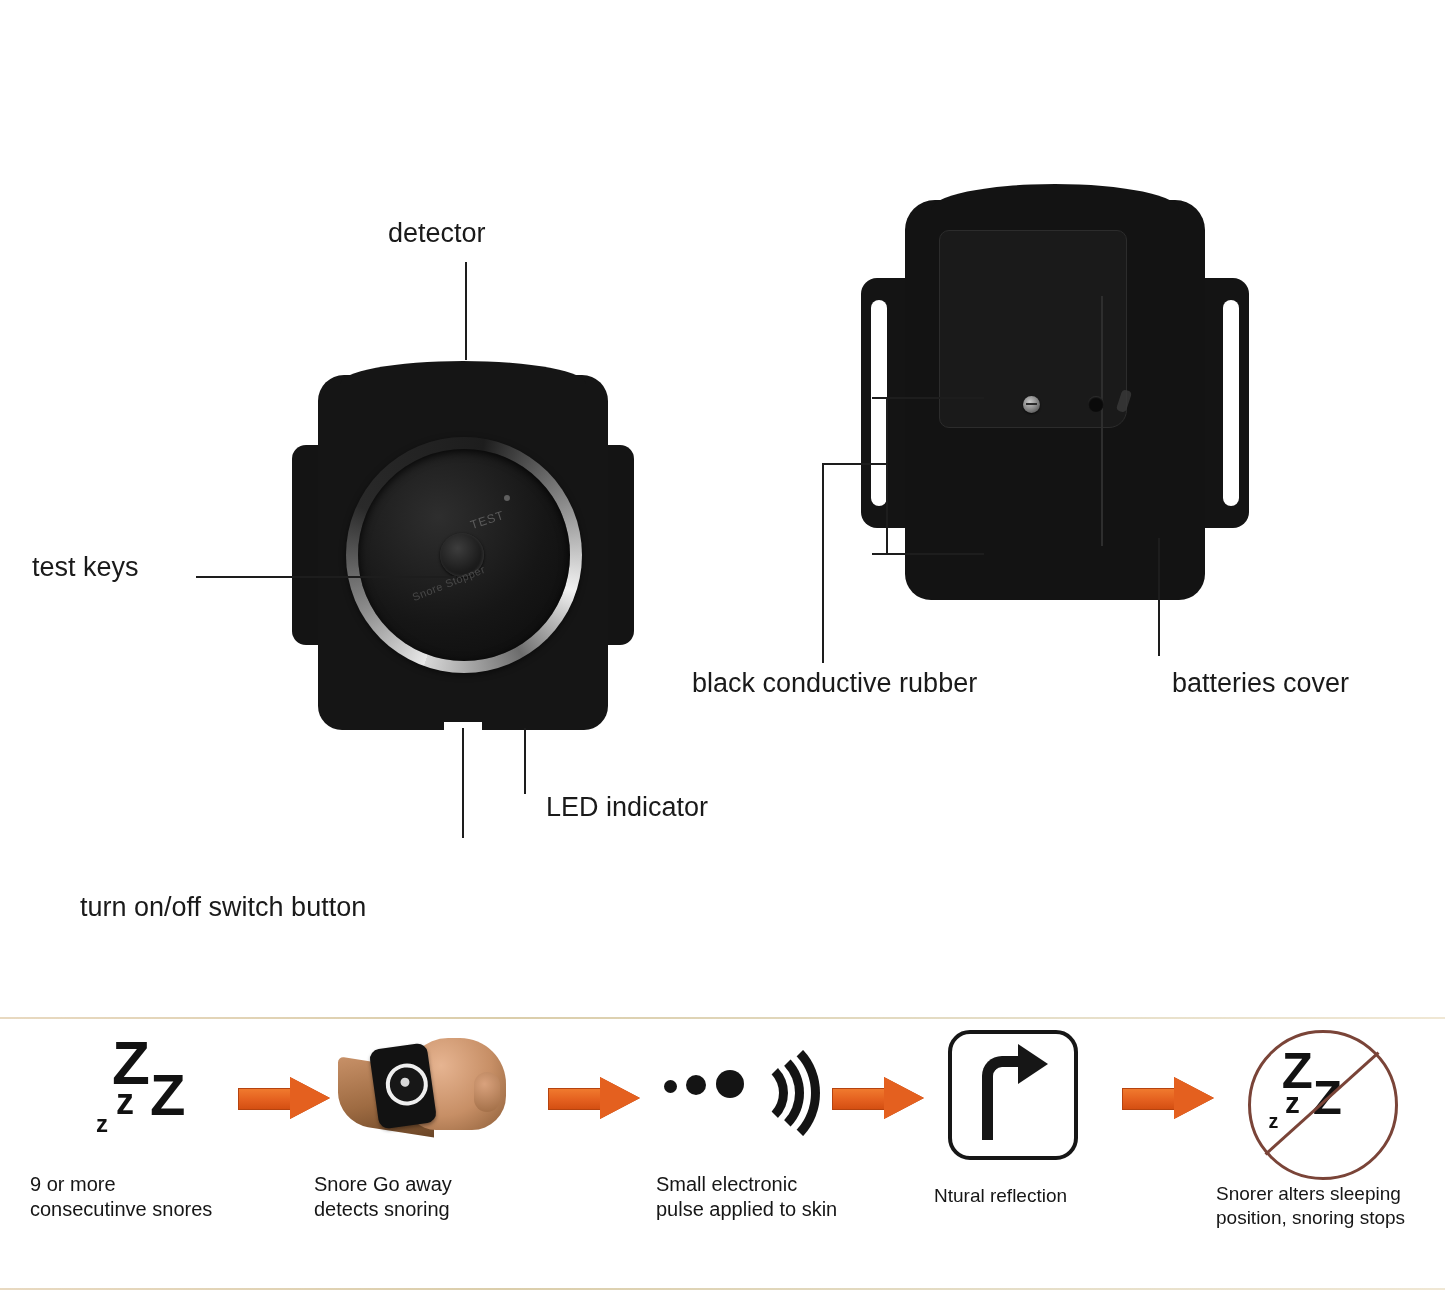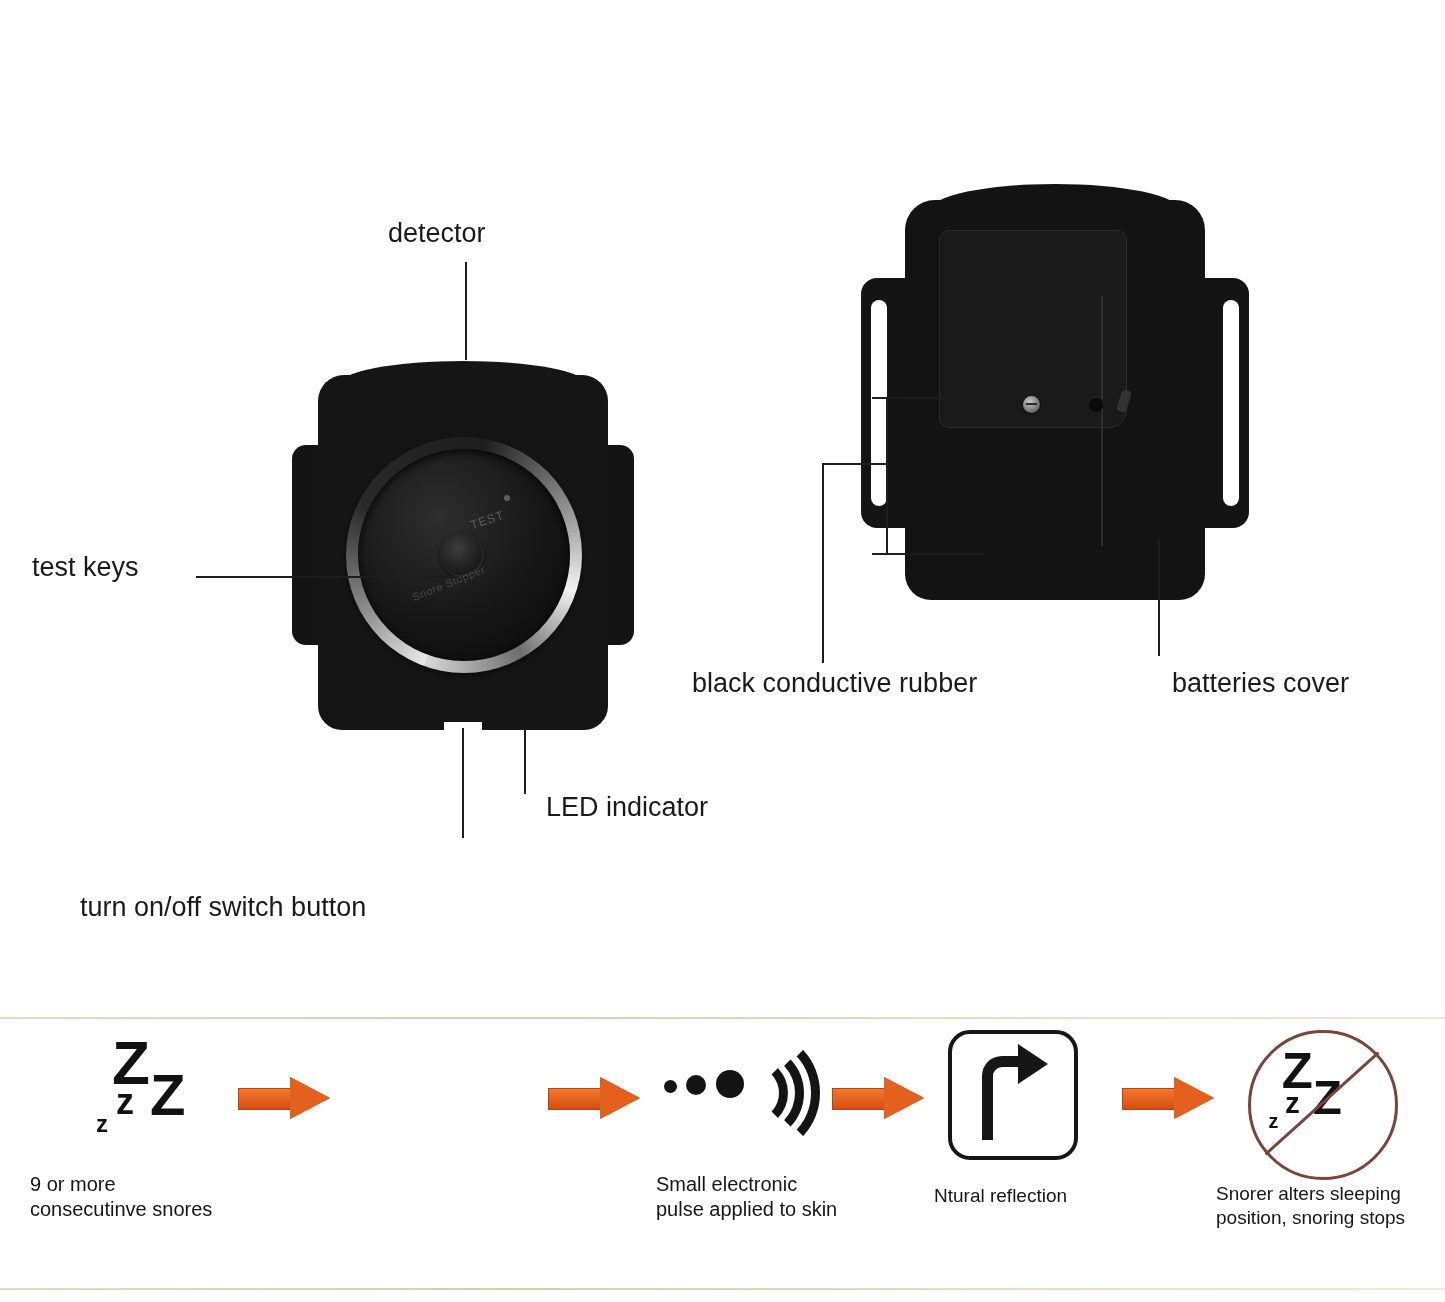--- a/index.html
+++ b/index.html
@@ -324,20 +324,35 @@
 consecutinve snores</div>
     </div>
 
     <div class="step" style="left:238px;top:48px;">
       <div class="arrow">
         <div class="shaft"></div>
         <div class="head"></div>
       </div>
     </div>
 
+    <div class="step" style="left:338px;">
+      <div class="step-icon">
+        <div class="hand">
+          <div class="forearm"></div>
+          <div class="fist">
+            <div class="knuckle"></div>
+          </div>
+          <div class="band">
+            <div class="band-face"></div>
+          </div>
+        </div>
+      </div>
+      <div class="step-cap" style="left:-24px;top:142px;width:230px;text-align:left;">Snore Go away
+detects snoring</div>
+    </div>
 
     <div class="step" style="left:548px;top:48px;">
       <div class="arrow">
         <div class="shaft"></div>
         <div class="head"></div>
       </div>
     </div>
 
     <div class="step" style="left:662px;">
       <div class="step-icon">

